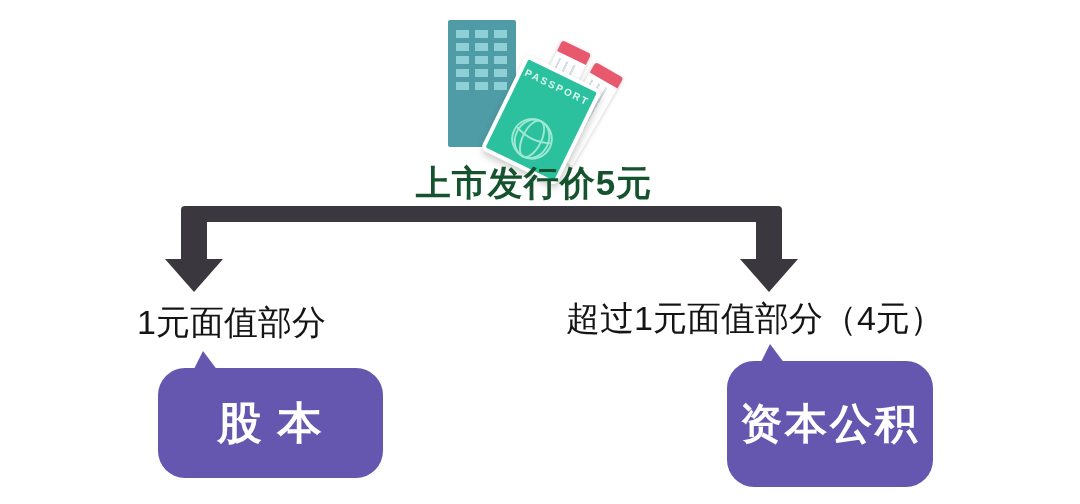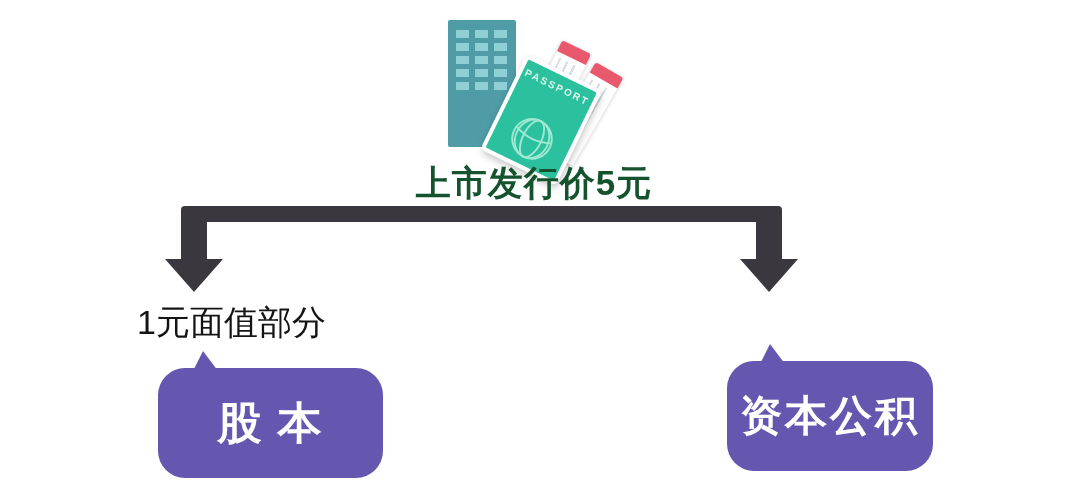--- a/index.html
+++ b/index.html
@@ -48,21 +48,21 @@
   
   .branch-label{position:absolute;font-size:34px;font-weight:500;color:#141414;white-space:nowrap;}
   .label-left{left:118px;top:300px;margin-left:19px;}
   .label-right{left:566px;top:296px;}
 
   
   .bubble{position:absolute;background:var(--purple);border-radius:27px;
           display:flex;align-items:center;justify-content:center;
           color:#fff;font-weight:700;z-index:2;}
   .bubble-left{left:158px;top:368px;width:225px;height:110px;font-size:44px;letter-spacing:2px;}
-  .bubble-right{left:727px;top:361px;width:206px;height:110px;font-size:42px;letter-spacing:3px;}
+  .bubble-right{left:727px;top:361px;width:206px;height:126px;font-size:42px;letter-spacing:3px;}
   .pointer{position:absolute;width:0;height:0;
            border-left:10px solid transparent;border-right:15px solid transparent;
            border-bottom:20px solid var(--purple);z-index:1;}
   .pointer-left{left:193px;top:351px;}
   .pointer-right{left:760px;top:344px;}
 
   
   .watermark{position:absolute;right:2px;top:461px;font-size:31px;font-weight:700;
              color:var(--watermark,#2b2833);white-space:nowrap;z-index:5;
              text-shadow:-2px -2px 0 #fff,2px -2px 0 #fff,-2px 2px 0 #fff,2px 2px 0 #fff,
@@ -94,20 +94,21 @@
 
   <div class="title">上市发行价5元</div>
 
   <div class="arrow-part arrow-bar"></div>
   <div class="arrow-part arrow-shaft-left"></div>
   <div class="arrow-part arrow-shaft-right"></div>
   <div class="arrow-head arrow-head-left"></div>
   <div class="arrow-head arrow-head-right"></div>
 
   <div class="branch-label label-left">1元面值部分</div>
+  <div class="branch-label label-right">超过1元面值部分（4元）</div>
 
   <div class="pointer pointer-left"></div>
   <div class="bubble bubble-left">股 本</div>
 
   <div class="pointer pointer-right"></div>
   <div class="bubble bubble-right">资本公积</div>
 
 
 </div>
 

